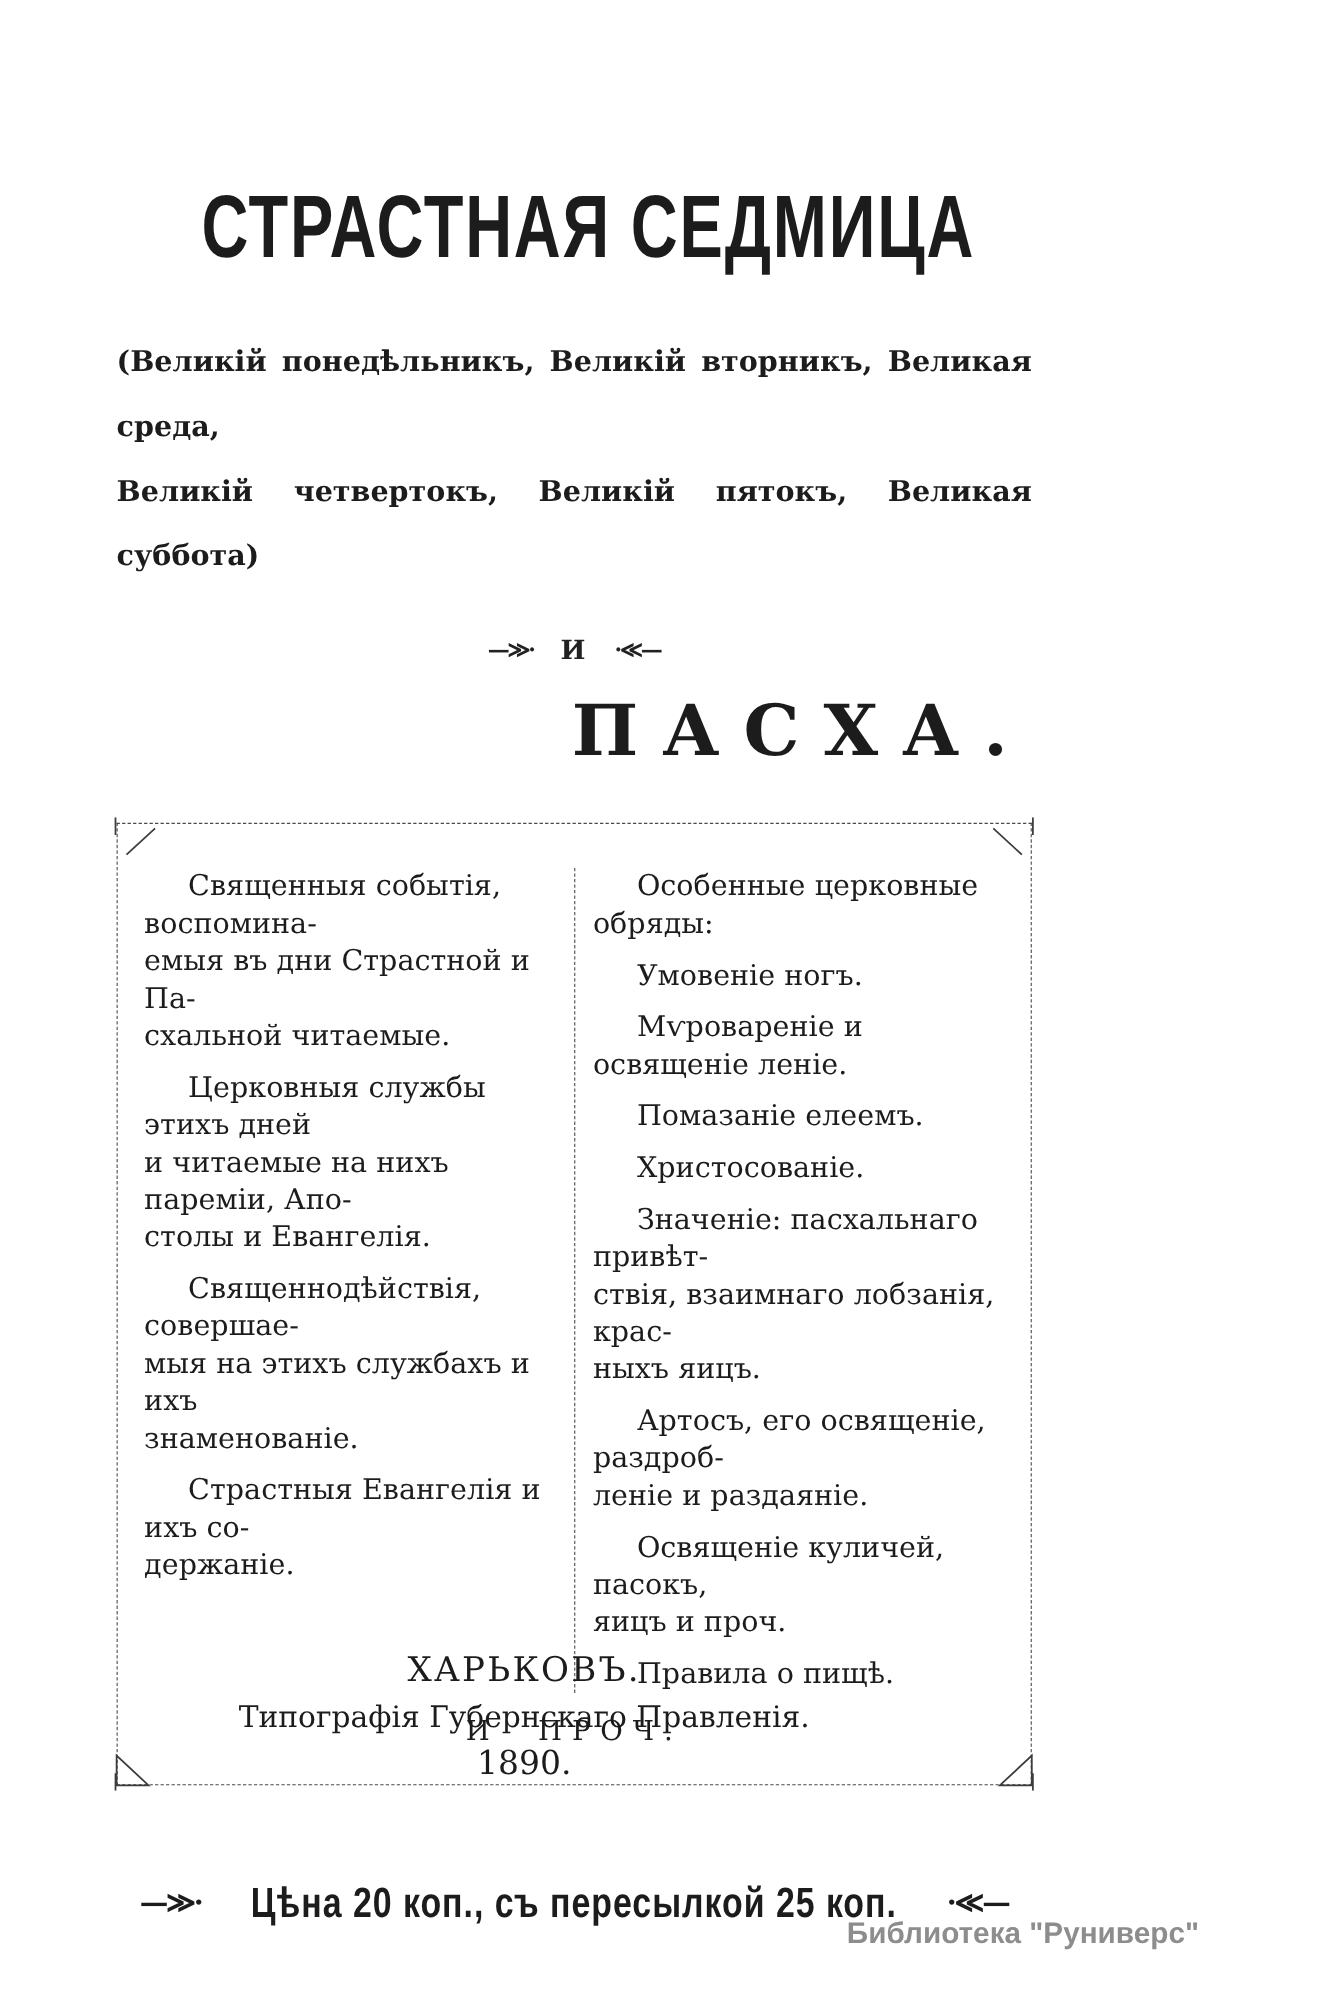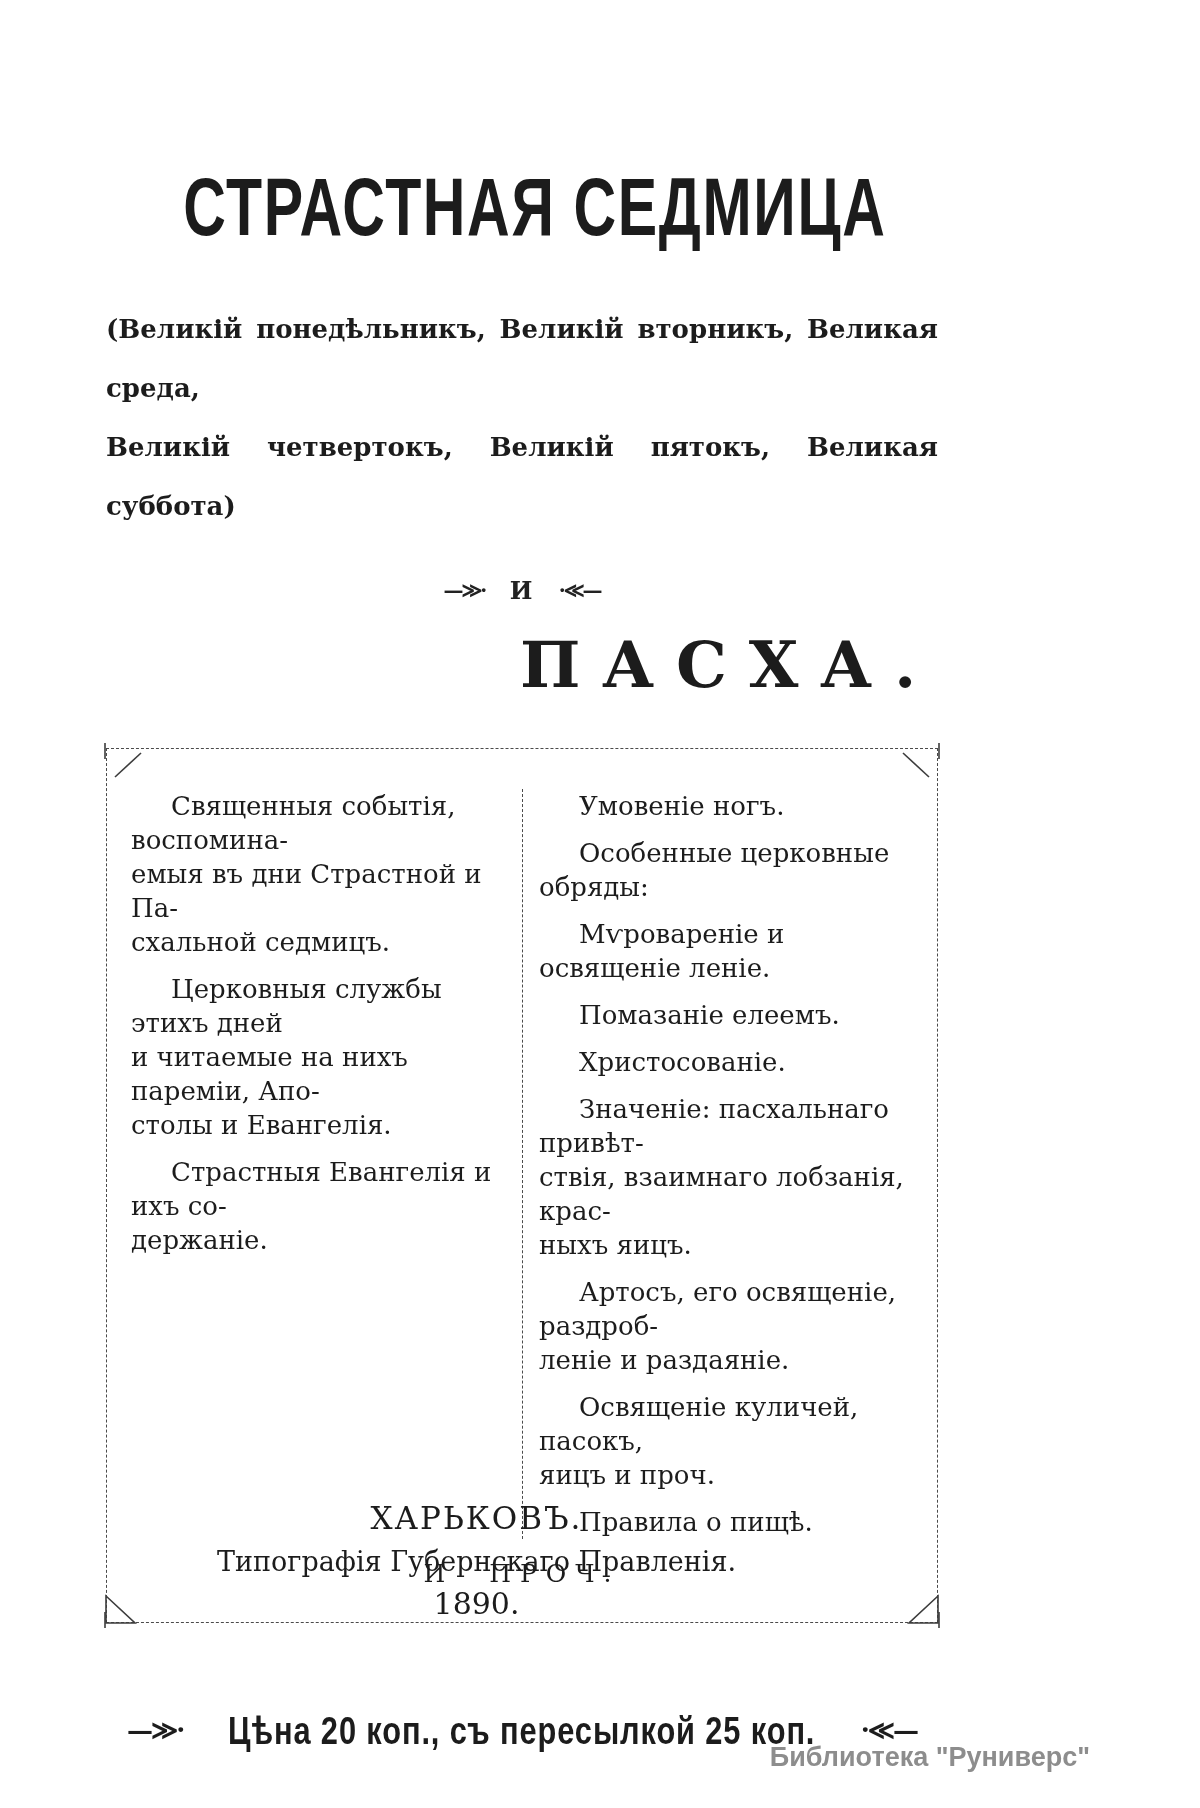--- a/index.html
+++ b/index.html
@@ -187,30 +187,33 @@
         <svg viewBox="0 0 46 46">
             <line x1="42" y1="30" x2="42" y2="46"></line>
             <path d="M41,41 L12,41 L41,14 Z"></path>
           </svg>
       </span>
 
       <div class="box-columns">
         <div class="col col-left">
           <p>Священныя событія, воспомина-
 емыя въ дни Страстной и Па-
-схальной седмицъ.</p>
+схальной читаемые.</p>
           <p>Церковныя службы этихъ дней
 и читаемые на нихъ пареміи, Апо-
 столы и Евангелія.</p>
+          <p>Священнодѣйствія, совершае-
+мыя на этихъ службахъ и ихъ
+знаменованіе.</p>
           <p>Страстныя Евангелія и ихъ со-
 держаніе.</p>
         </div>
         <div class="col col-right">
+          <p>Особенные церковные обряды:</p>
           <p>Умовеніе ногъ.</p>
-          <p>Особенные церковные обряды:</p>
           <p>Мѵровареніе и освященіе леніе.</p>
           <p>Помазаніе елеемъ.</p>
           <p>Христосованіе.</p>
           <p>Значеніе: пасхальнаго привѣт-
 ствія, взаимнаго лобзанія, крас-
 ныхъ яицъ.</p>
           <p>Артосъ, его освященіе, раздроб-
 леніе и раздаяніе.</p>
           <p>Освященіе куличей, пасокъ,
 яицъ и проч.</p>

